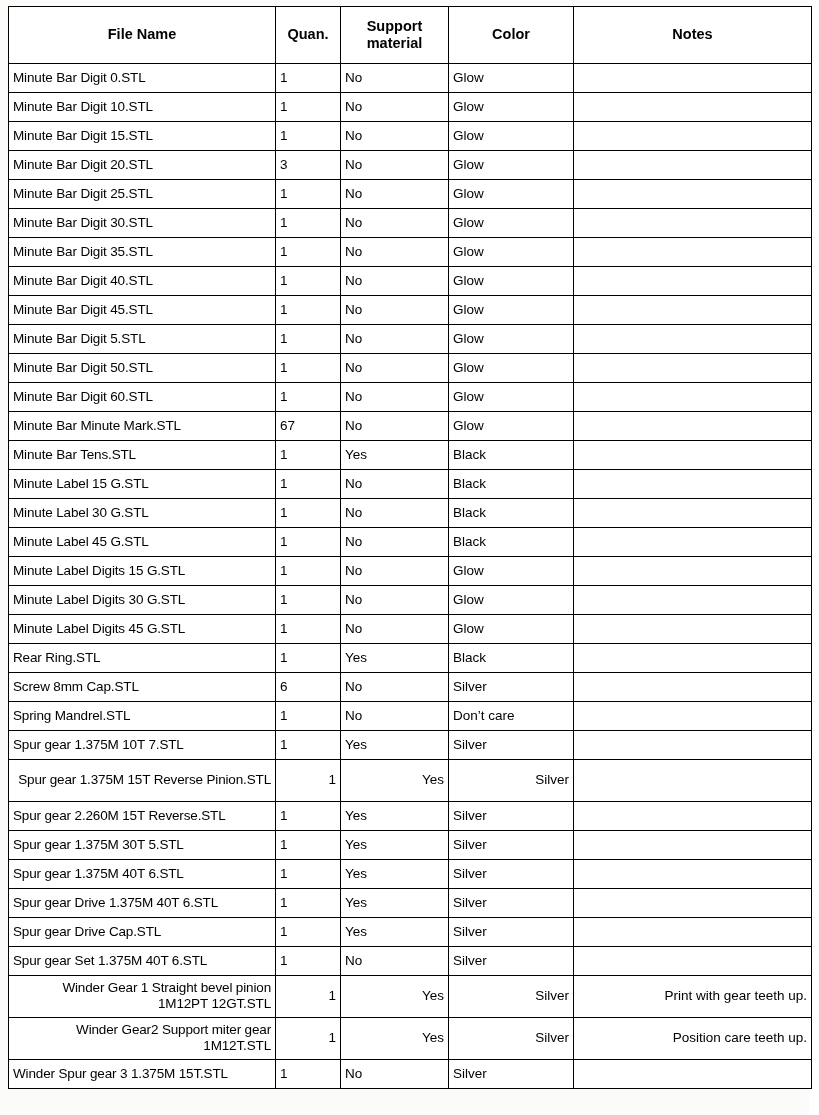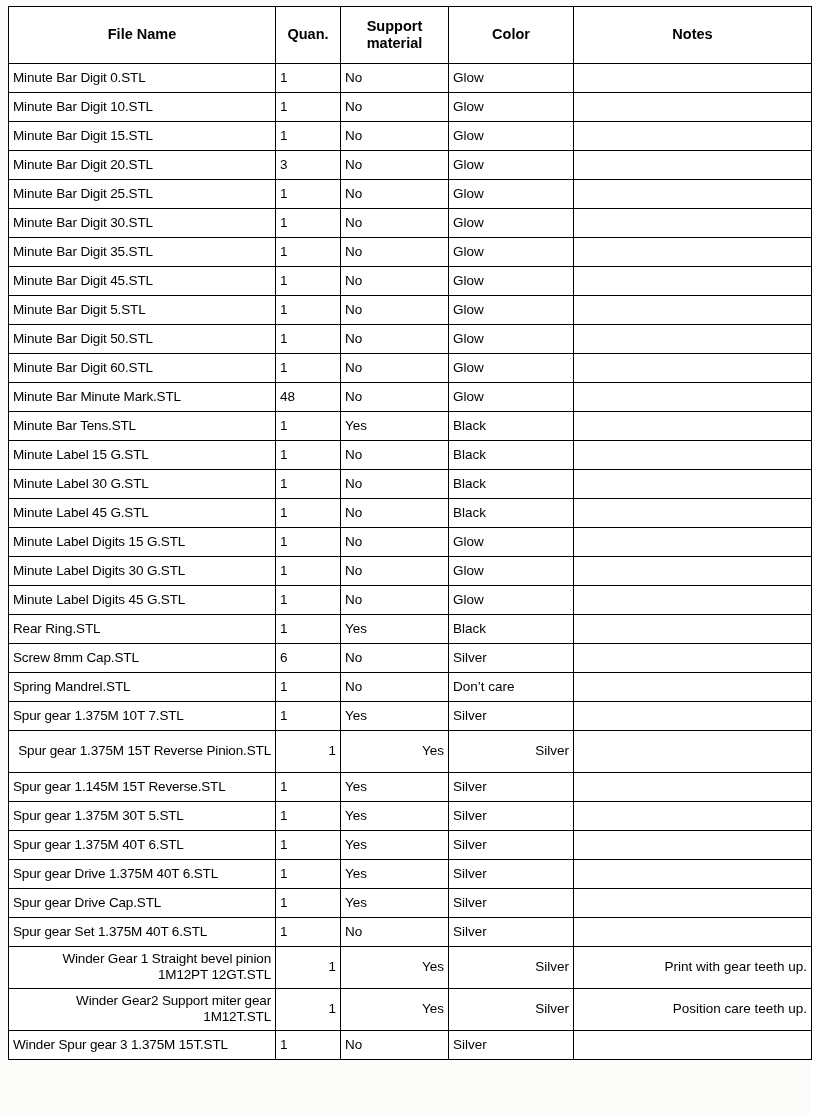--- a/index.html
+++ b/index.html
@@ -158,20 +158,27 @@
             <td></td>
           </tr>
           <tr>
             <td class="file-cell">Minute Bar Digit 35.STL</td>
             <td>1</td>
             <td>No</td>
             <td>Glow</td>
             <td></td>
           </tr>
           <tr>
+            <td class="file-cell">Minute Bar Digit 40.STL</td>
+            <td>1</td>
+            <td>No</td>
+            <td>Glow</td>
+            <td></td>
+          </tr>
+          <tr>
             <td class="file-cell">Minute Bar Digit 45.STL</td>
             <td>1</td>
             <td>No</td>
             <td>Glow</td>
             <td></td>
           </tr>
           <tr>
             <td class="file-cell">Minute Bar Digit 5.STL</td>
             <td>1</td>
             <td>No</td>
@@ -187,21 +194,21 @@
           </tr>
           <tr>
             <td class="file-cell">Minute Bar Digit 60.STL</td>
             <td>1</td>
             <td>No</td>
             <td>Glow</td>
             <td></td>
           </tr>
           <tr>
             <td class="file-cell">Minute Bar Minute Mark.STL</td>
-            <td>48</td>
+            <td>67</td>
             <td>No</td>
             <td>Glow</td>
             <td></td>
           </tr>
           <tr>
             <td class="file-cell">Minute Bar Tens.STL</td>
             <td>1</td>
             <td>Yes</td>
             <td>Black</td>
             <td></td>
@@ -277,21 +284,21 @@
             <td></td>
           </tr>
           <tr class="tall">
             <td class="file-cell">Spur gear 1.375M 15T Reverse Pinion.STL</td>
             <td>1</td>
             <td>Yes</td>
             <td>Silver</td>
             <td></td>
           </tr>
           <tr>
-            <td class="file-cell">Spur gear 1.145M 15T Reverse.STL</td>
+            <td class="file-cell">Spur gear 2.260M 15T Reverse.STL</td>
             <td>1</td>
             <td>Yes</td>
             <td>Silver</td>
             <td></td>
           </tr>
           <tr>
             <td class="file-cell">Spur gear 1.375M 30T 5.STL</td>
             <td>1</td>
             <td>Yes</td>
             <td>Silver</td>

